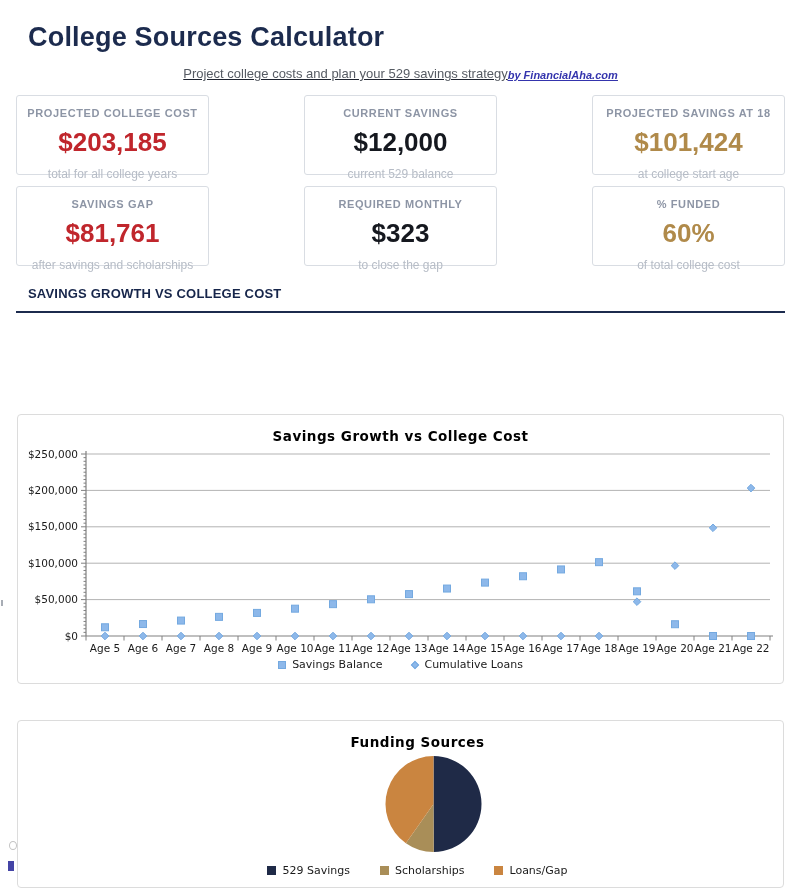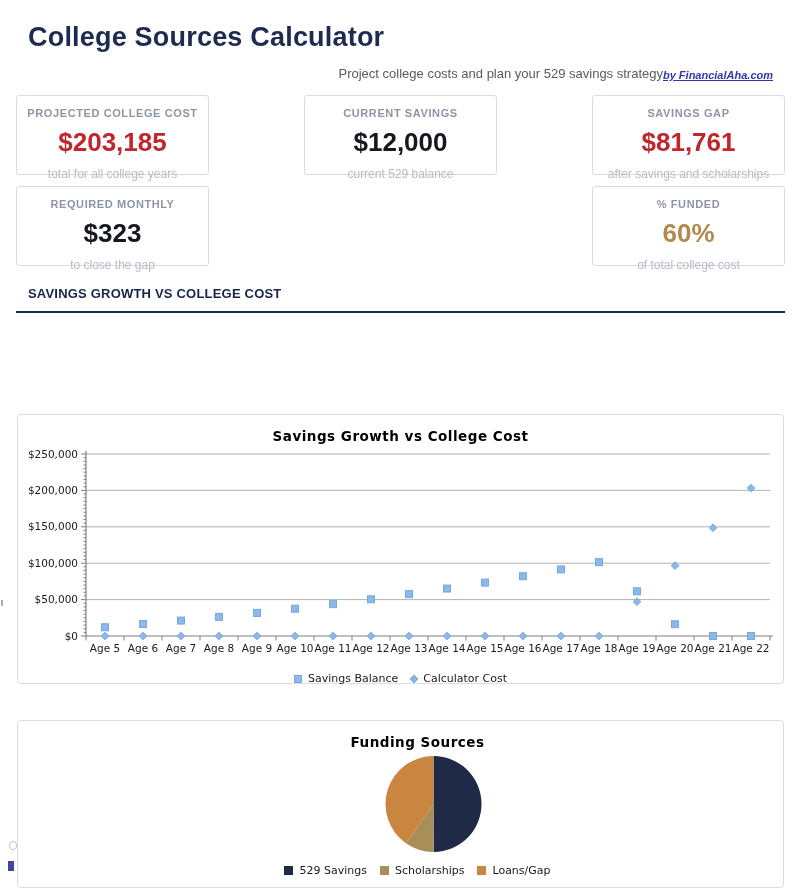--- a/index.html
+++ b/index.html
@@ -1,21 +1,21 @@
 <!DOCTYPE html>
 <html><head>
 <meta charset="utf-8">
 <style>
   html,body { margin:0; padding:0; background:#fff; }
   body { width:800px; height:896px; position:relative; font-family:"Liberation Sans", sans-serif; color:#1f2430; overflow:hidden; }
   .page { padding:10px 15px 0 16px; }
 
   
   .h1 { font-size:27px; font-weight:bold; color:#1c2b4e; margin:12px 0 0 12px; letter-spacing:0.2px; }
-  .sub-row { display:flex; justify-content:flex-end; align-items:flex-end; margin:13px 12px 0 12px; }
+  .sub-row { display:flex; justify-content:center; align-items:flex-end; margin:13px 12px 0 12px;text-decoration:underline; }
   .subtitle { font-size:13px; color:#565b63; }
   .brand-link { font-size:11px; font-style:italic; font-weight:bold; color:#3434ad; text-decoration:underline; }
 
   
   .cards-grid { display:flex; flex-wrap:wrap; justify-content:space-between; margin-top:14px; row-gap:11px; }
   .stat-card { width:193px; height:80px; border:1px solid #d9dde3; border-radius:3px; background:#fff; text-align:center; box-sizing:border-box; padding-top:11px; }
   .stat-label { font-size:11px; font-weight:bold; letter-spacing:0.6px; color:#8d95a5; }
   .stat-value { font-size:26px; font-weight:bold; margin-top:8px; }
   .stat-sub { font-size:12px; color:#b6bcc6; margin-top:9px; }
 
@@ -23,21 +23,21 @@
   .section-title { margin:20px 0 0 12px; font-size:13px; font-weight:bold; color:#16254a; letter-spacing:0.2px; }
   .section-rule { margin-top:10px; border-bottom:2px solid #1c2b4e; }
   .spacer { height:101px; }
 
   
   .chart-card { border:1px solid #dcdcdc; border-radius:4px; background:#fff; margin:0 1px; }
   #scatter-card { height:268px; }
   #pie-card { height:166px; margin-top:36px;padding-left:34px; }
   .chart-title { text-align:center; font-family:"DejaVu Sans", sans-serif; font-size:13.5px; font-weight:bold; letter-spacing:0.5px; color:#000; padding-top:13px; }
   svg { display:block; }
-  .chart-legend { display:flex; justify-content:center; align-items:center; gap:13px; font-family:"DejaVu Sans", sans-serif; font-size:11px; color:#1a1a1a; margin-top:16px; }
+  .chart-legend { display:flex; justify-content:center; align-items:center; gap:30px; font-family:"DejaVu Sans", sans-serif; font-size:11px; color:#1a1a1a; margin-top:2px; }
   .legend-item { display:flex; align-items:center; gap:6px; }
   .mk-square { width:8px; height:8px; background:#8db8ea; border:1px solid #74a9e0; box-sizing:border-box; }
   .mk-diamond { width:6px; height:6px; background:#8db8ea; border:1px solid #74a9e0; box-sizing:border-box; transform:rotate(45deg); }
   .mk-pie { width:9px; height:9px; }
   #pie-legend { margin-top:8px; }
 
   
   .artifact-ring { position:absolute; left:9px; top:841px; width:6px; height:7px; border:1px solid #c4c4c4; border-radius:50%; }
   .artifact-block { position:absolute; left:8px; top:861px; width:6px; height:10px; background:#4444a6; }
   .artifact-tick { position:absolute; left:1px; top:600px; width:2px; height:6px; background:#a8adb5; }
@@ -57,20 +57,25 @@
   <div class="cards-grid">
     <div class="stat-card">
       <div class="stat-label">PROJECTED COLLEGE COST</div>
       <div class="stat-value" style="color: rgb(192, 38, 44);">$203,185</div>
       <div class="stat-sub">total for all college years</div>
     </div>
     <div class="stat-card">
       <div class="stat-label">CURRENT SAVINGS</div>
       <div class="stat-value" style="color: rgb(21, 24, 31);">$12,000</div>
       <div class="stat-sub">current 529 balance</div>
+    </div>
+    <div class="stat-card">
+      <div class="stat-label">PROJECTED SAVINGS AT 18</div>
+      <div class="stat-value" style="color: rgb(176, 138, 74);">$101,424</div>
+      <div class="stat-sub">at college start age</div>
     </div>
     <div class="stat-card">
       <div class="stat-label">SAVINGS GAP</div>
       <div class="stat-value" style="color: rgb(192, 38, 44);">$81,761</div>
       <div class="stat-sub">after savings and scholarships</div>
     </div>
     <div class="stat-card">
       <div class="stat-label">REQUIRED MONTHLY</div>
       <div class="stat-value" style="color: rgb(21, 24, 31);">$323</div>
       <div class="stat-sub">to close the gap</div>
@@ -240,21 +245,21 @@
           <polygon points="733,40.28132000000001 736.8,44.081320000000005 733,47.88132 729.2,44.081320000000005" fill="#8db8ea" stroke="#74a9e0" stroke-width="1"></polygon>
         </g>
       </svg>
     <div class="chart-legend" id="scatter-legend">
         <span class="legend-item">
           <span class="mk-square"></span>
           <span>Savings Balance</span>
         </span>
         <span class="legend-item">
           <span class="mk-diamond"></span>
-          <span>Calculator Cost</span>
+          <span>Cumulative Loans</span>
         </span>
       </div>
   </div>
 
   <div class="chart-card" id="pie-card">
     <div class="chart-title">Funding Sources</div>
     <svg id="pie-svg" width="763" height="106" viewBox="0 0 763 106">
         <path d="M 381.5 54 L 381.5 6 A 48 48 0 0 1 381.75010789579994 101.99934839183193 Z" fill="#1f2a47"></path>
         <path d="M 381.5 54 L 381.75010789579994 101.99934839183193 A 48 48 0 0 1 353.8742968139646 93.25328678565748 Z" fill="#a98e58"></path>
         <path d="M 381.5 54 L 353.8742968139646 93.25328678565748 A 48 48 0 0 1 381.5 6 Z" fill="#ca8540"></path>

